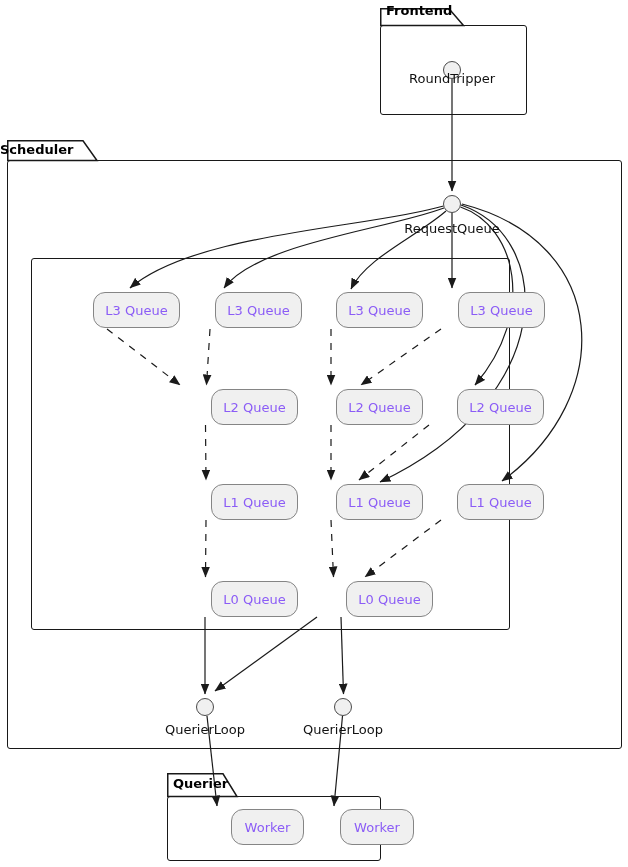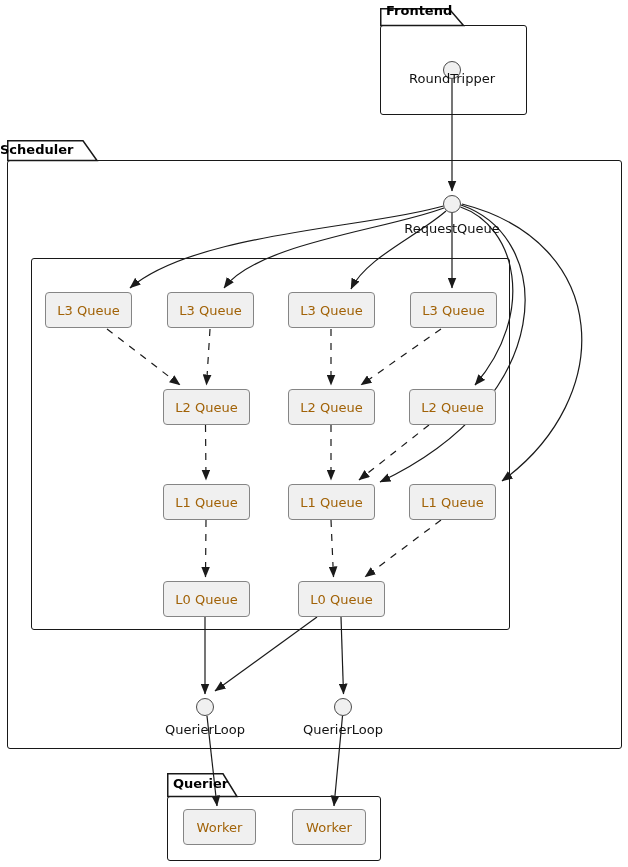--- a/index.html
+++ b/index.html
@@ -25,23 +25,23 @@
     font-weight:bold;font-size:14px;color:#000;z-index:2;
   }
   
   svg.overlay{position:absolute;left:0;top:0;z-index:3;pointer-events:none;}
   .tab-shape{fill:#ffffff;stroke:#181818;stroke-width:1.5;}
   .edge{fill:none;stroke:#1a1a1a;stroke-width:1.2;}
   .edge.dashed{stroke-dasharray:7 7;}
   
   .qbox{
     position:absolute;width:87px;height:36px;background:#f0f0f0;
-    border:1px solid #858585;border-radius:4px;box-sizing:border-box;
+    border:1px solid #858585;border-radius:12px;box-sizing:border-box;
     display:flex;align-items:center;justify-content:center;
-    font-size:13px;color:#a16207;z-index:5;
+    font-size:13px;color:#8b5cf6;z-index:5;margin-left:48px;
   }
   .circle{
     position:absolute;width:18px;height:18px;border-radius:50%;
     background:#f0f0f0;border:1.2px solid #4a4a4a;box-sizing:border-box;z-index:5;
   }
   .node-label{
     position:absolute;width:130px;text-align:center;font-size:13px;color:#111;z-index:6;
   }
 </style>
 </head>

